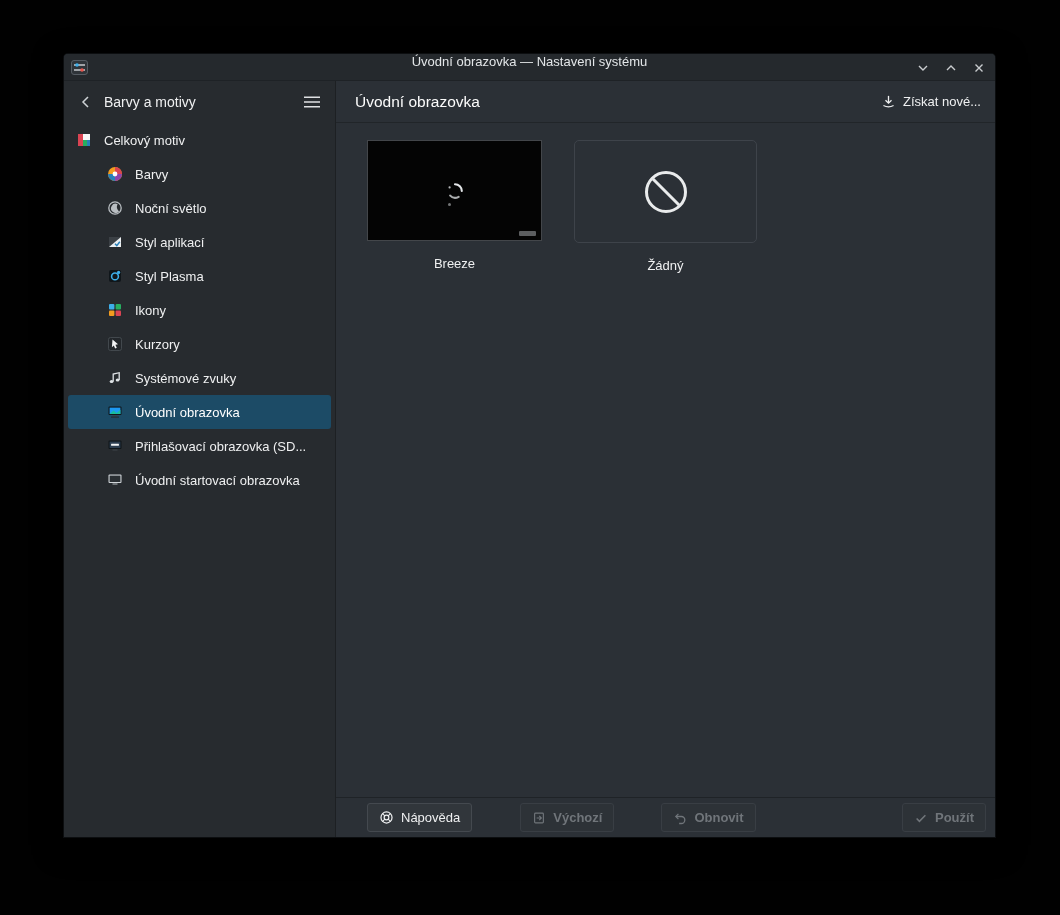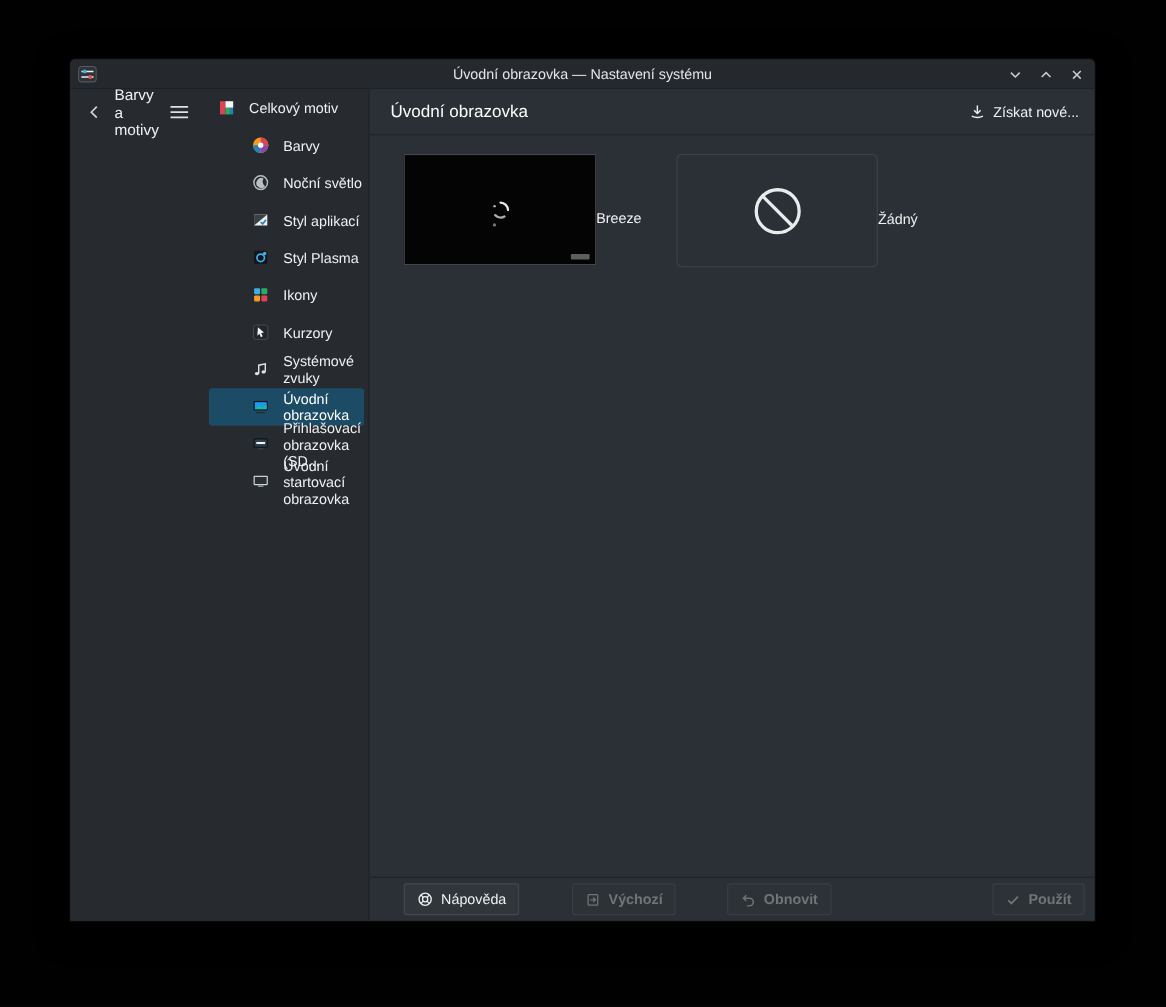--- a/index.html
+++ b/index.html
@@ -5,32 +5,32 @@
   * { margin:0; padding:0; box-sizing:border-box; }
   html,body { width:1060px; height:915px; background:#010101; font-family:"Liberation Sans","DejaVu Sans",sans-serif; }
   .stage { position:relative; width:1060px; height:915px; background:#010101; overflow:hidden; }
 
   .window { position:absolute; left:64px; top:54px; width:931px; height:783px;
             background:#2a2f34; display:flex; flex-direction:column;
             border-radius:4px 4px 0 0; box-shadow:0 0 0 1px #0c0e10, 0 8px 30px rgba(0,0,0,.6); }
 
   
   .titlebar { flex:0 0 27px; height:27px; background:#25292d; border-radius:4px 4px 0 0;
-              display:flex; align-items:center; position:relative; border-bottom:1px solid #1e2226; }
+              display:flex; position:relative; border-bottom:1px solid #1e2226; }
   .app-icon { position:absolute; left:7px; top:5px; width:17px; height:17px; }
   .win-title { flex:1; text-align:center; font-size:13px; color:#e3e6e8; }
   .win-controls { position:absolute; right:9px; top:0; height:27px; display:flex; align-items:center; gap:13px; }
   .ctrl { width:15px; height:15px; display:flex; align-items:center; justify-content:center; cursor:pointer; }
 
   
   .win-body { flex:1; display:flex; min-height:0; }
 
   
   .sidebar { flex:0 0 272px; width:272px; background:#272b2f; border-right:1px solid #1d2023;
-             display:flex; }
+             display:flex; flex-direction:column; }
   .sidebar-header { flex:0 0 42px; height:42px; display:flex; align-items:center; padding:0 13px; gap:9px; }
   .back-btn { width:18px; height:18px; cursor:pointer; display:flex; align-items:center; justify-content:center; }
   .sidebar-title { flex:1; font-size:14px; color:#eff0f1; }
   .menu-btn { width:20px; height:18px; cursor:pointer; display:flex; align-items:center; justify-content:center; }
 
   .nav { list-style:none; }
   .nav-item { height:34px; margin:0 4px; padding-left:8px; border-radius:3px;
               display:flex; align-items:center; gap:12px; font-size:13px; color:#eff0f1; cursor:pointer; }
   .nav-item.child { padding-left:39px; }
   .nav-item.selected { background:#1c4b66; color:#ffffff; }
@@ -38,21 +38,21 @@
 
   
   .main { flex:1; background:#2b3036; display:flex; flex-direction:column; min-width:0; }
   .main-header { flex:0 0 42px; height:42px; display:flex; align-items:center;
                  padding:0 12px 0 19px; border-bottom:1px solid #212529; }
   .page-title { flex:1; font-size:15.5px; color:#fcfcfc; }
   .get-new { display:flex; align-items:flex-end; gap:7px; font-size:13px; color:#eff0f1;
              cursor:pointer; padding:4px 2px; }
 
   .content { flex:1; padding:17px 0 0 31px; display:flex; gap:32px; align-items:flex-start; overflow:hidden; }
-  .card { display:flex; flex-direction:row; align-items:center; cursor:pointer; }
+  .card { display:flex; flex-direction:column; align-items:center; cursor:pointer; }
   .thumb-breeze { width:175px; height:101px; background:#040404; border:1px solid #43464a;
                   position:relative; }
   .spinner-wrap { position:absolute; left:50%; top:50%; transform:translate(-50%,-50%); }
   .thumb-dot { position:absolute; left:46%; top:63%; width:3px; height:3px; border-radius:50%;
                background:#cfd3d6; opacity:.55; }
   .thumb-mark { position:absolute; right:5px; bottom:4px; width:17px; height:5px;
                 background:rgba(215,220,224,.42); border-radius:1px; }
   .thumb-none { width:183px; height:103px; border:1px solid #3e434a; border-radius:5px;
                 display:flex; align-items:center; justify-content:center; }
   .card-label { margin-top:15px; font-size:13px; color:#eff0f1; }

